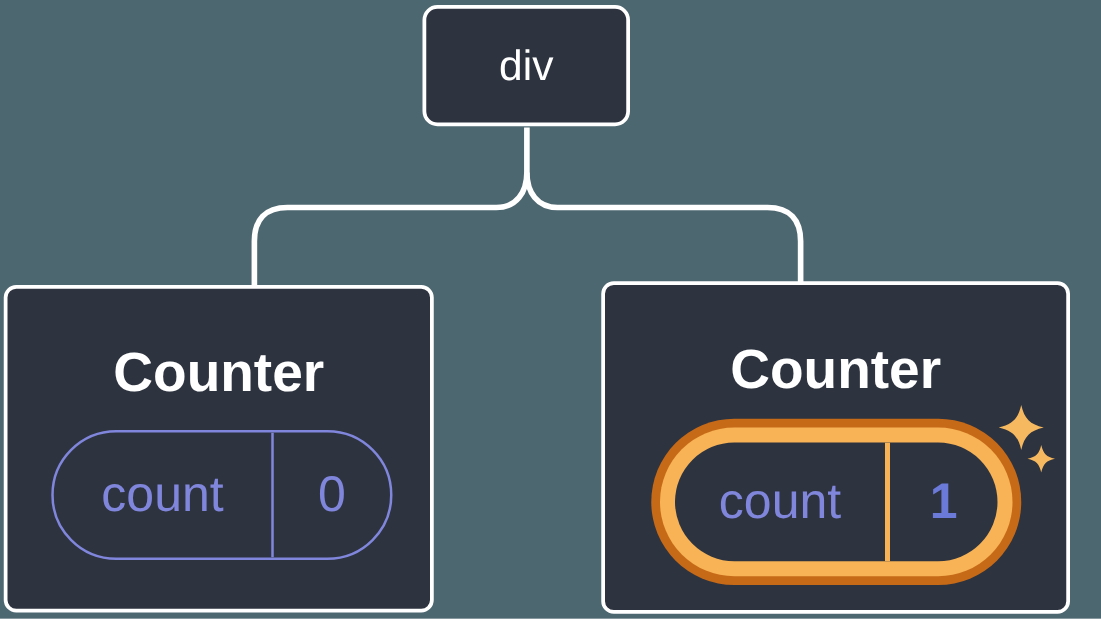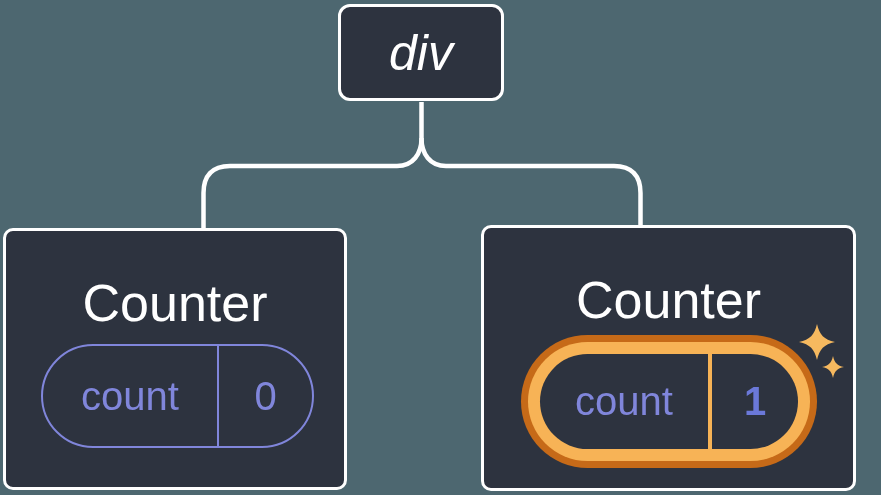--- a/index.html
+++ b/index.html
@@ -40,33 +40,32 @@
     border:3px solid var(--node-border);
     box-sizing:border-box;
   }
   .node-root{
     left:338px;top:4px;width:166px;height:97px;
     border-radius:12px;
     display:flex;align-items:center;justify-content:center;
   }
   .node-root-label{
     color:var(--title-color);
-    font-size:50px;
+    font-size:34px;
     line-height:1;
-    font-style:italic;
   }
   .node-counter-left{ left:3px;top:228px;width:344px;height:262px;border-radius:10px; }
   .node-counter-right{ left:481px;top:225px;width:375px;height:266px;border-radius:10px; }
 
   .node-title{
     position:absolute;top:46px;left:0;width:100%;
     text-align:center;
     color:var(--title-color);
-    font-size:52px;
-    font-weight:400;
+    font-size:44px;
+    font-weight:700;
     line-height:1;
   }
 
   
   .state-pill{
     position:absolute;
     left:35px;top:113px;
     width:273px;height:104px;
     border:2px solid var(--state-accent);
     border-radius:999px;

